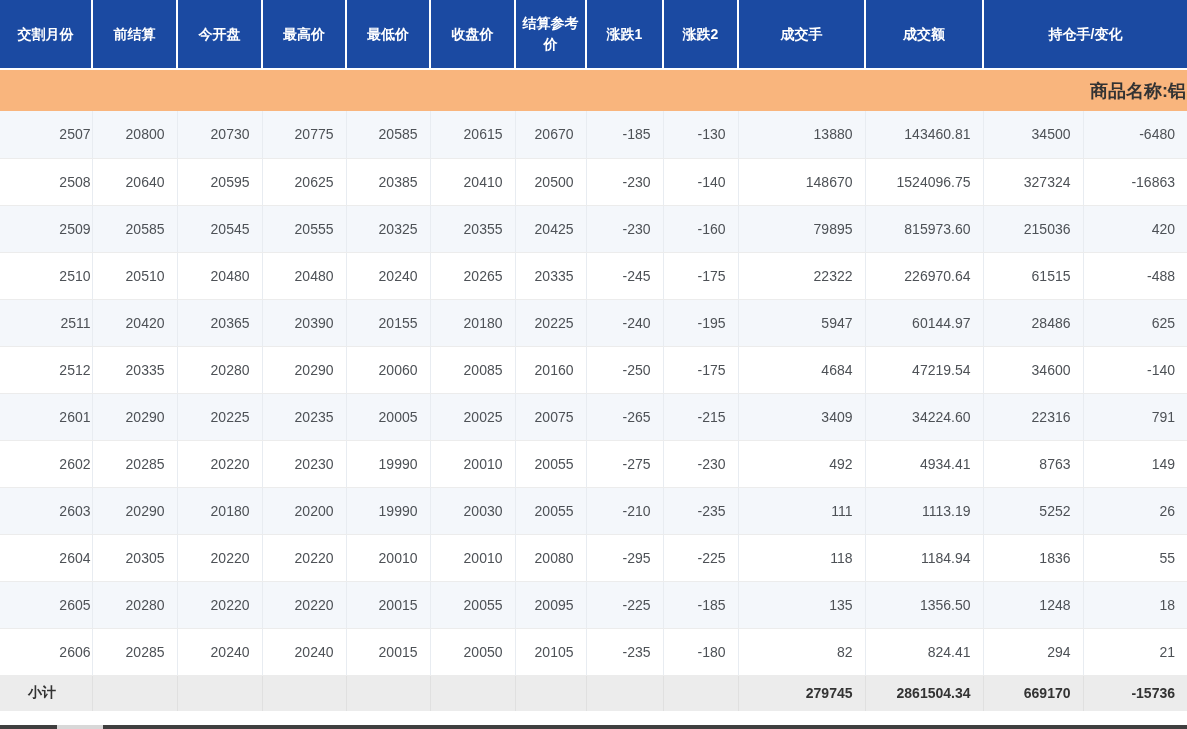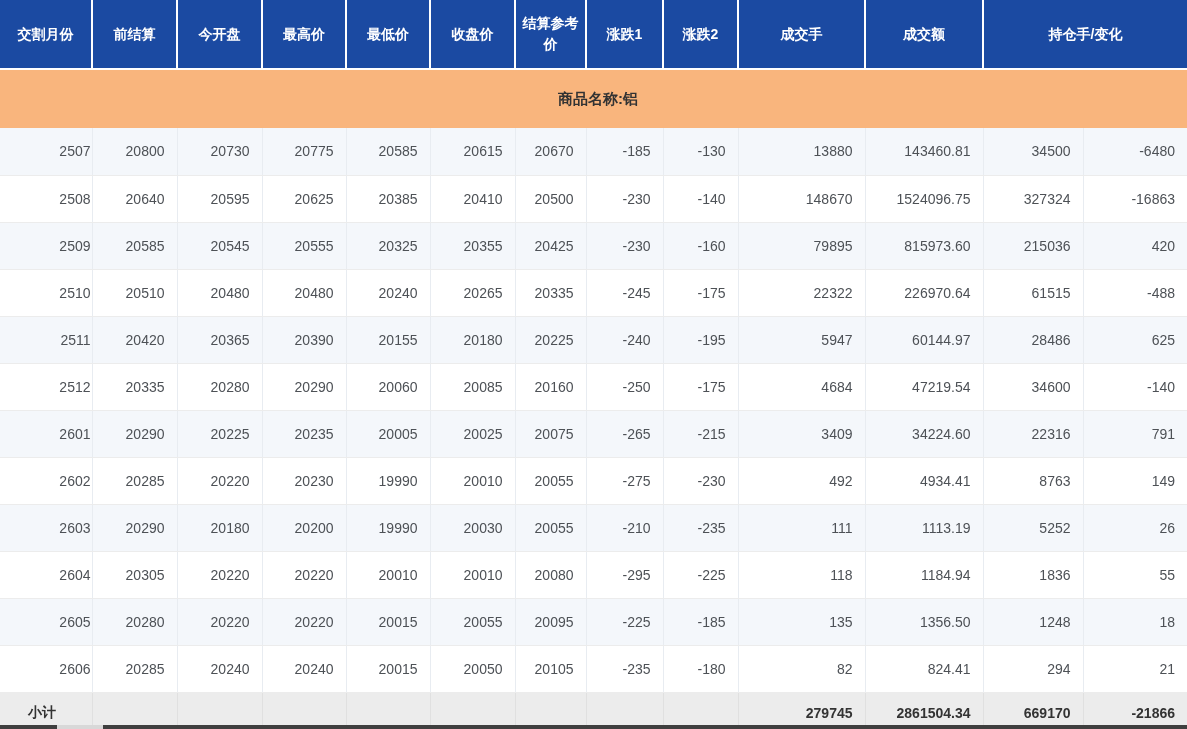--- a/index.html
+++ b/index.html
@@ -31,46 +31,46 @@
     text-align:center;
     vertical-align:middle;
     padding:2px 4px;
     border-right:2px solid rgba(255,255,255,0.45);
     border-bottom:2px solid #ffffff;
     line-height:1.5;
   }
   thead th:last-child{border-right:none;}
 
   .product-row td{
-    height:59px;
+    height:42px;
     background:var(--orange-bg);
     color:var(--label-text);
-    font-size:15px;
+    font-size:18px;
     font-weight:bold;
-    text-align:center;
+    text-align:right;
     padding-left:10px;
     vertical-align:middle;
   }
 
   #data-rows td{
     height:47px;
     font-size:14px;
     color:var(--data-text);
     vertical-align:middle;
     border-right:1px solid var(--grid-line);
     border-bottom:1px solid var(--row-line);
     background:var(--white-bg);
   }
   #data-rows td:last-child{border-right:none;}
   #data-rows tr:nth-child(odd) td{background:var(--stripe-bg);}
   td.num{text-align:right;padding-right:12px;}
   td.c-month{text-align:right;}
 
   .subtotal-row td{
-    height:42px;
+    height:36px;
     background:var(--subtotal-bg);
     color:var(--label-text);
     font-size:14px;
     font-weight:bold;
     vertical-align:middle;
     border-right:1px solid #e0e0e0;
     border-top:1px solid #d9d9d9;
   }
   .subtotal-row td:last-child{border-right:none;}
   .subtotal-row td.label{text-align:left;padding-left:28px;}
@@ -308,20 +308,20 @@
         <td></td>
         <td></td>
         <td></td>
         <td></td>
         <td></td>
         <td></td>
         <td></td>
         <td class="num">279745</td>
         <td class="num">2861504.34</td>
         <td class="num">669170</td>
-        <td class="num">-21866</td>
+        <td class="num">-15736</td>
       </tr>
     </tbody>
   </table>
   <div class="bottom-bar">
     <div class="thumb-gap"></div>
   </div>
 </div>
 
 </body></html>

